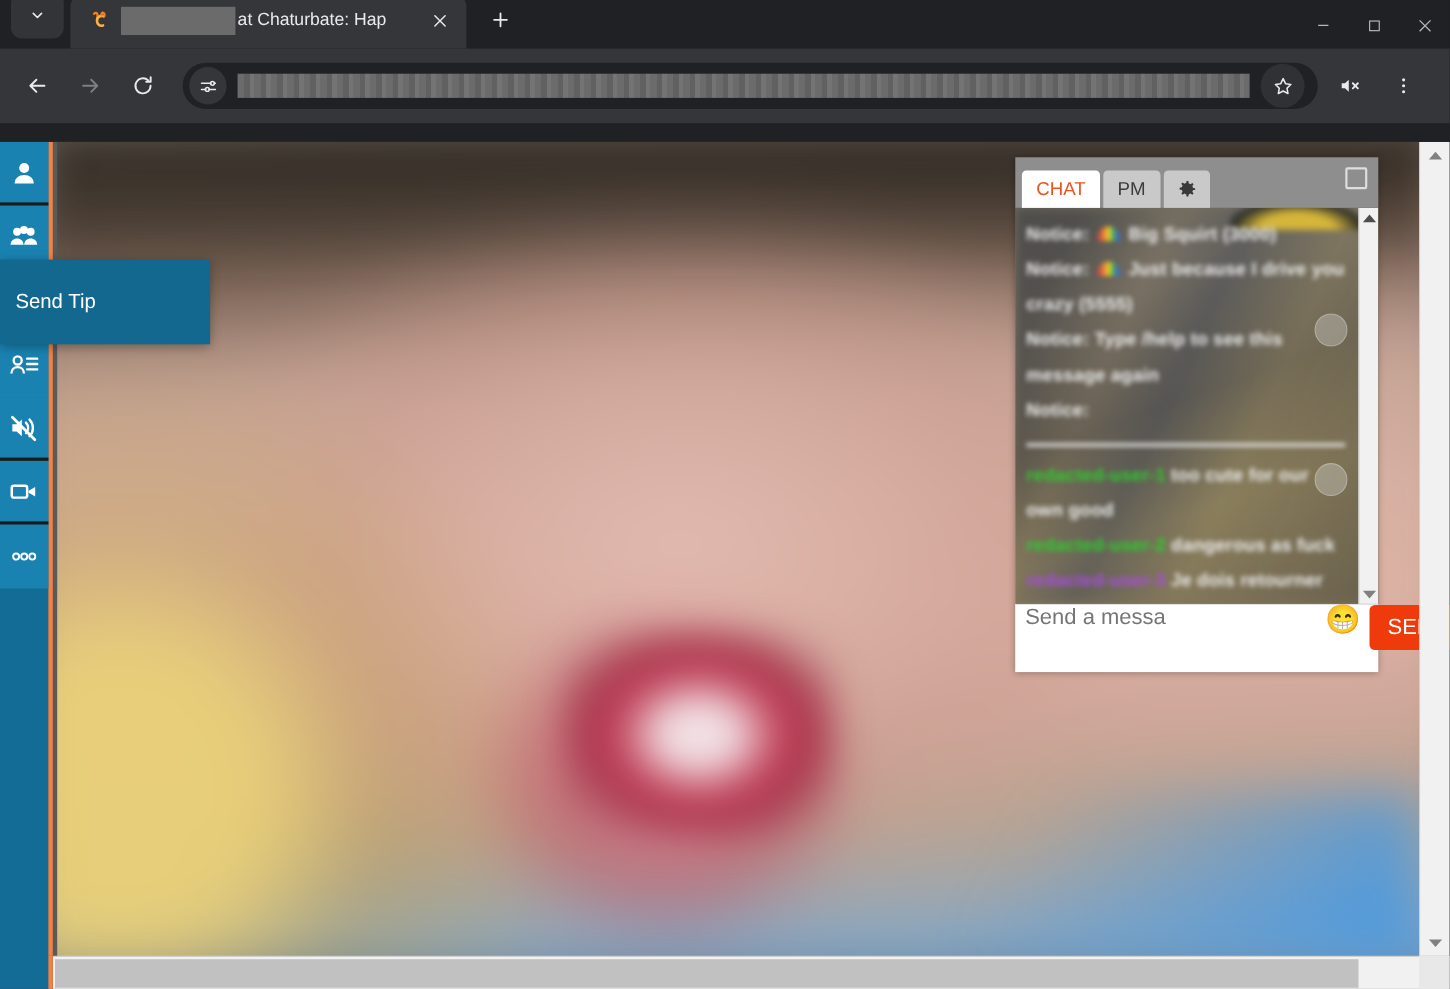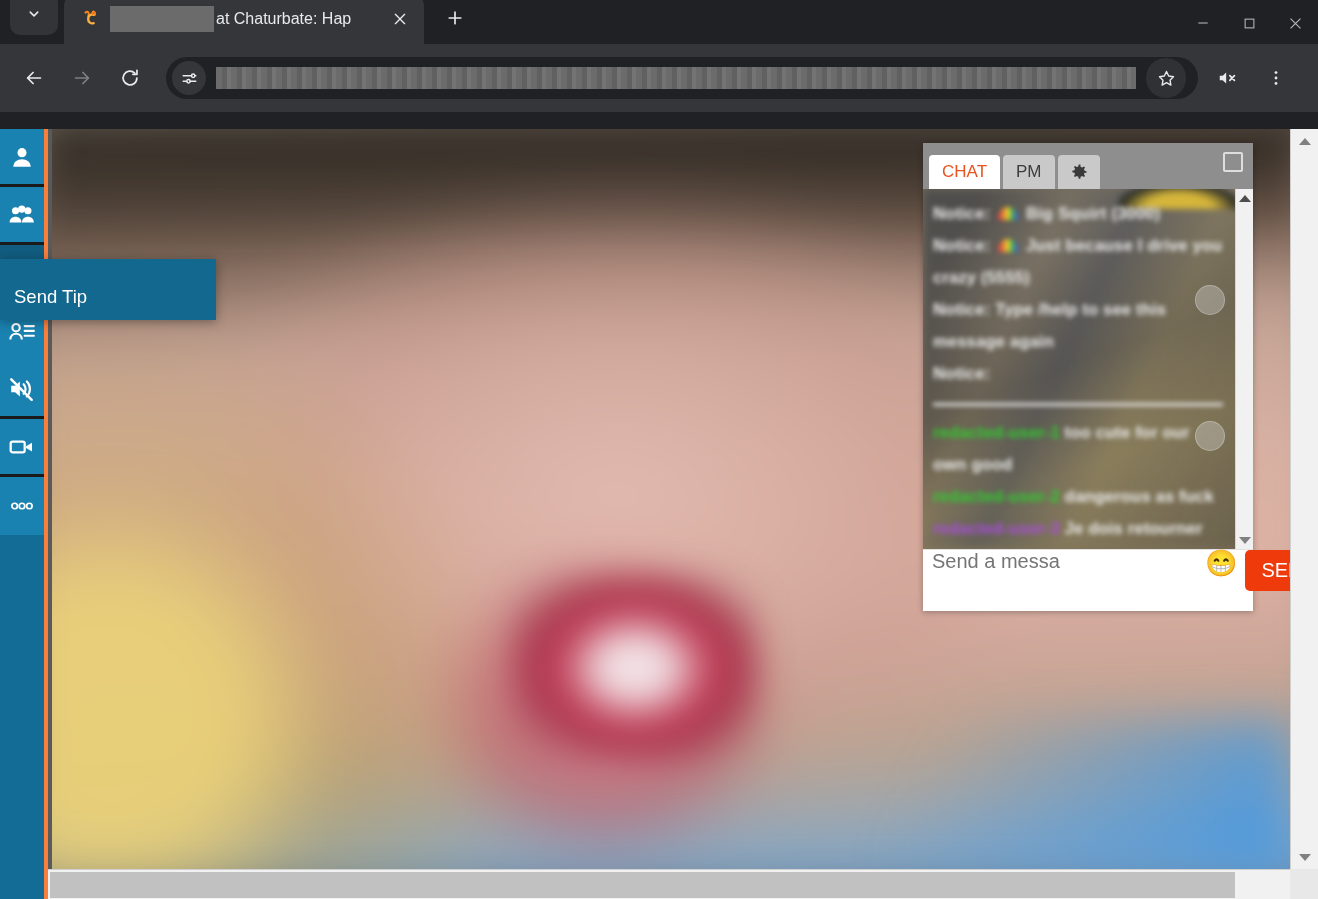--- a/index.html
+++ b/index.html
@@ -133,22 +133,22 @@
     filter: blur(14px);
   }
   .vid-blue-bottom {
     position: absolute; right: 0; bottom: 0; width: 42%; height: 150px;
     background: linear-gradient(300deg, rgba(60,150,230,.85), rgba(120,160,200,0) 70%);
     filter: blur(24px);
   }
 
   
   .flyout {
-    position: absolute; left: 0px; top: 130px; width: 216px;
-    background: #12688f; z-index: 60; padding: 14px 0 0 0;
+    position: absolute; left: 0px; top: 107px; width: 191px;
+    background: #12688f; z-index: 60; padding: 14px 0 16px 0;
     box-shadow: 0 2px 10px rgba(0,0,0,.35);
   }
   .flyout-item {
     color: #ffffff; font-size: 18.5px; padding: 13px 0 13px 14px;
     white-space: nowrap; line-height: 1.15;
   }
 
   
   .chat {
     position: absolute; left: 905px; top: 14px; width: 330px; height: 468px;

